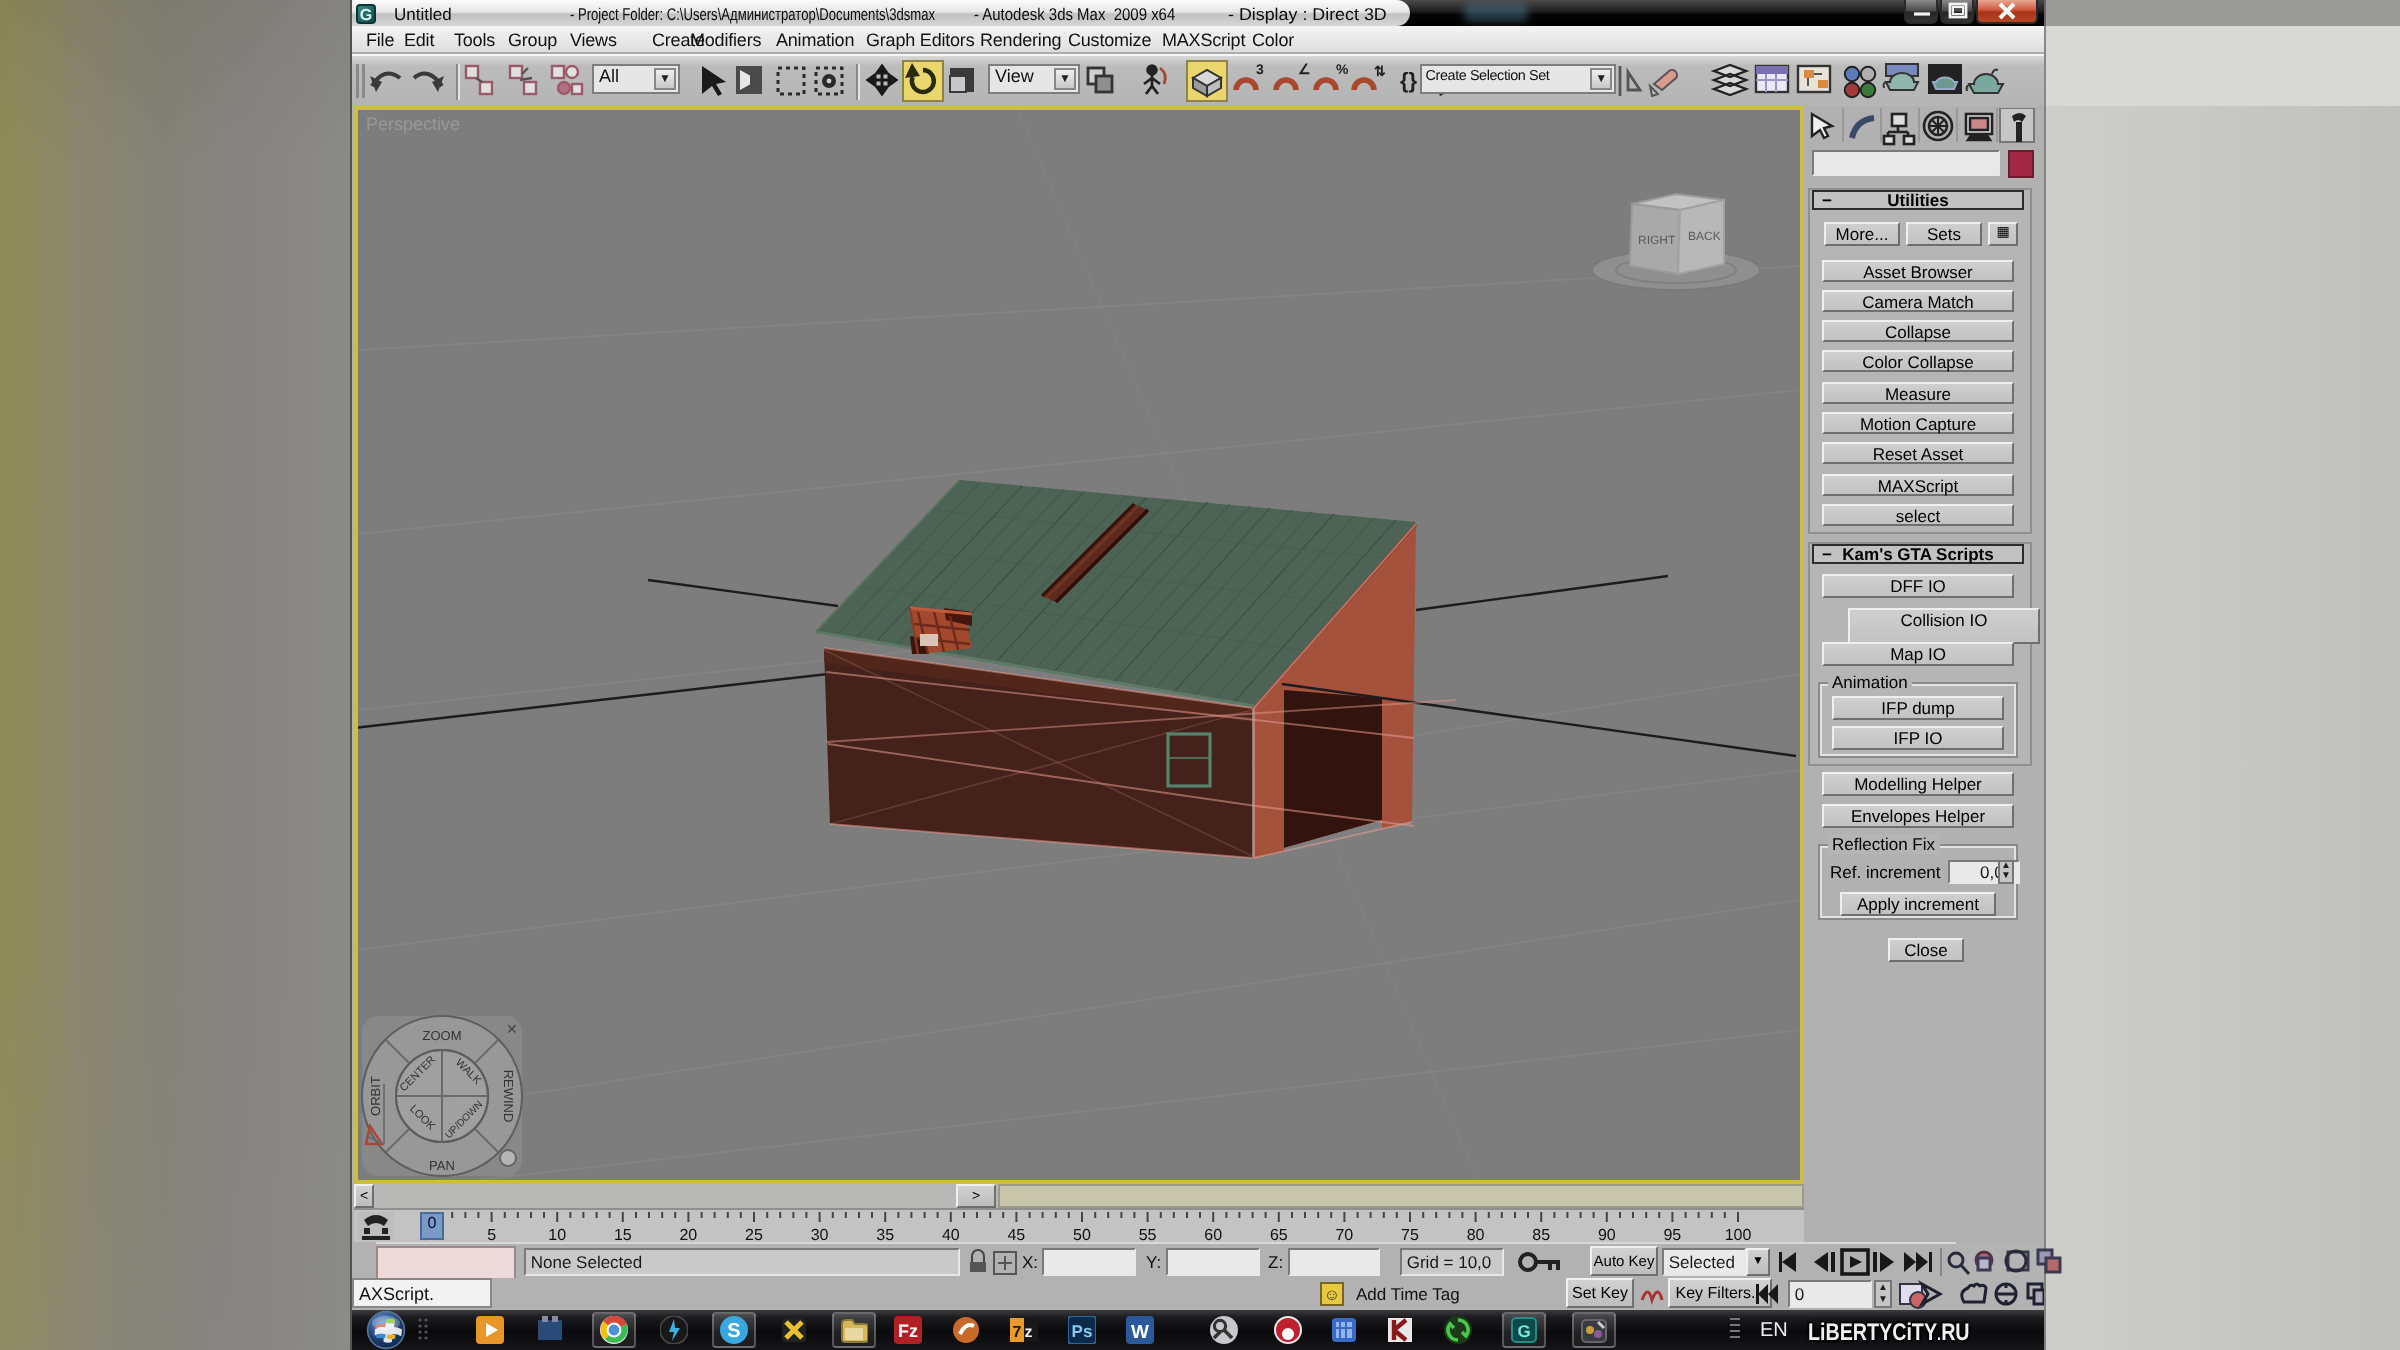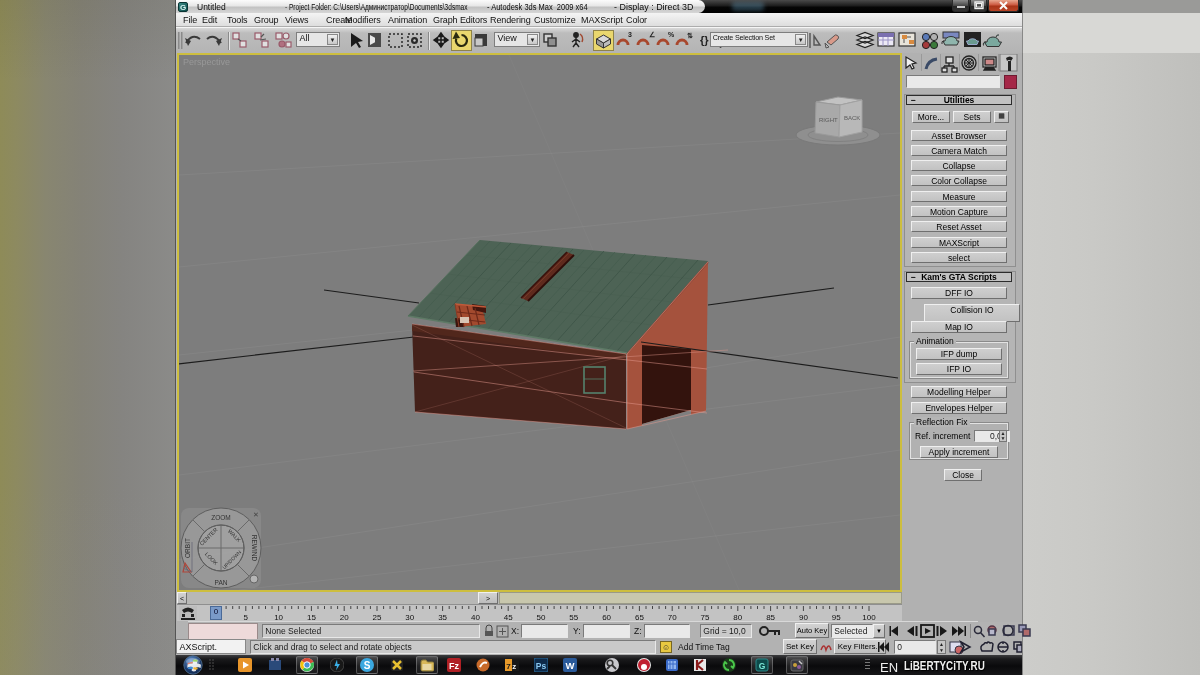--- a/index.html
+++ b/index.html
@@ -586,21 +586,20 @@
         <rect x="116" y="4" width="10" height="9" stroke="#3a3a50"></rect>
             <circle cx="120" cy="8.5" r="5"></circle>
         <rect x="131" y="3" width="7" height="7" fill="#9a9ab8" stroke="#3a3a50"></rect>
             <rect x="135" y="7" width="7" height="7" fill="#b06a6a" stroke="#3a3a50"></rect>
       </g>
     </svg>
 
   </div>
   <div class="abs" id="row2">
     <div class="abs" style="left:0;top:0;width:70px;height:15px;background:#f2f2f2;border:1px solid #888;font-size:9px;color:#111;line-height:14px">&nbsp;AXScript.</div>
-    <div class="fld" style="left:74px;top:1px;width:406px;height:14px;line-height:13px">&nbsp;Click and drag to select and rotate objects</div>
     <div class="abs" style="left:484px;top:2px;width:12px;height:12px;background:#e8c840;border:1px solid #776622;font-size:8px;text-align:center;line-height:11px;color:#333">☺</div>
     <span class="slab" style="left:502px;top:3px">Add Time Tag</span>
     <div class="sbtn" style="left:607px;top:0;width:34px;height:15px;line-height:14px;font-size:8px">Set Key</div>
     <svg width="14" height="15" style="position:absolute;left:643px;top:0">
           <path d="M2 11 q3 -8 5 0 q3 -8 5 0" fill="none" stroke="#a33" stroke-width="1.5"></path>
         </svg>
     <div class="sbtn" style="left:658px;top:0;width:52px;height:15px;line-height:14px;font-size:8px">Key Filters...</div>
     <svg width="20" height="16" style="position:absolute;left:700px;top:0">
           <g fill="#181818">
             <polygon points="8,3 8,13 3,8"></polygon>
@@ -739,21 +738,21 @@
           <rect x="1" y="1" width="12" height="12" rx="2" fill="#0d4a4a" stroke="#2a8a8a"></rect>
           <text x="7" y="10.5" font-size="8.5" font-weight="bold" fill="#7ae8d8" text-anchor="middle">G</text>
         </svg>
     <div class="tbox" style="left:610px"></div>
     <svg width="14" height="14" style="position:absolute;left:614px;top:3px">
           <rect x="1" y="2" width="12" height="11" rx="2" fill="#3a3a42" stroke="#666"></rect>
           <circle cx="5" cy="7" r="2" fill="#c8a03a"></circle>
           <circle cx="9" cy="9" r="2" fill="#8a5a9a"></circle>
           <path d="M9 3 l3 3" stroke="#c8c8c8" stroke-width="1.5"></path>
         </svg>
-    <span class="abs" style="left:704px;top:5px;color:#eee;font-size:13px">EN</span>
+    <span class="abs" style="left:704px;top:5px;color:#eee;font-size:10px">EN</span>
     <svg width="8" height="14" style="position:absolute;left:688px;top:3px">
           <g fill="#777">
             <rect x="1" y="1" width="5" height="1"></rect>
             <rect x="1" y="4" width="5" height="1"></rect>
             <rect x="1" y="7" width="5" height="1"></rect>
             <rect x="1" y="10" width="5" height="1"></rect>
           </g>
         </svg>
     <span class="abs" style="left:728px;top:3.5px;color:#f0f0f0;font-size:12px;font-weight:bold;text-shadow:1px 1px 1px #000,-1px -1px 1px #000,0 0 2px #000;transform:scaleX(0.82);transform-origin:0 0;white-space:nowrap">LiBERTYCiTY<span style="font-size:9px">.</span>RU</span>
   </div>

